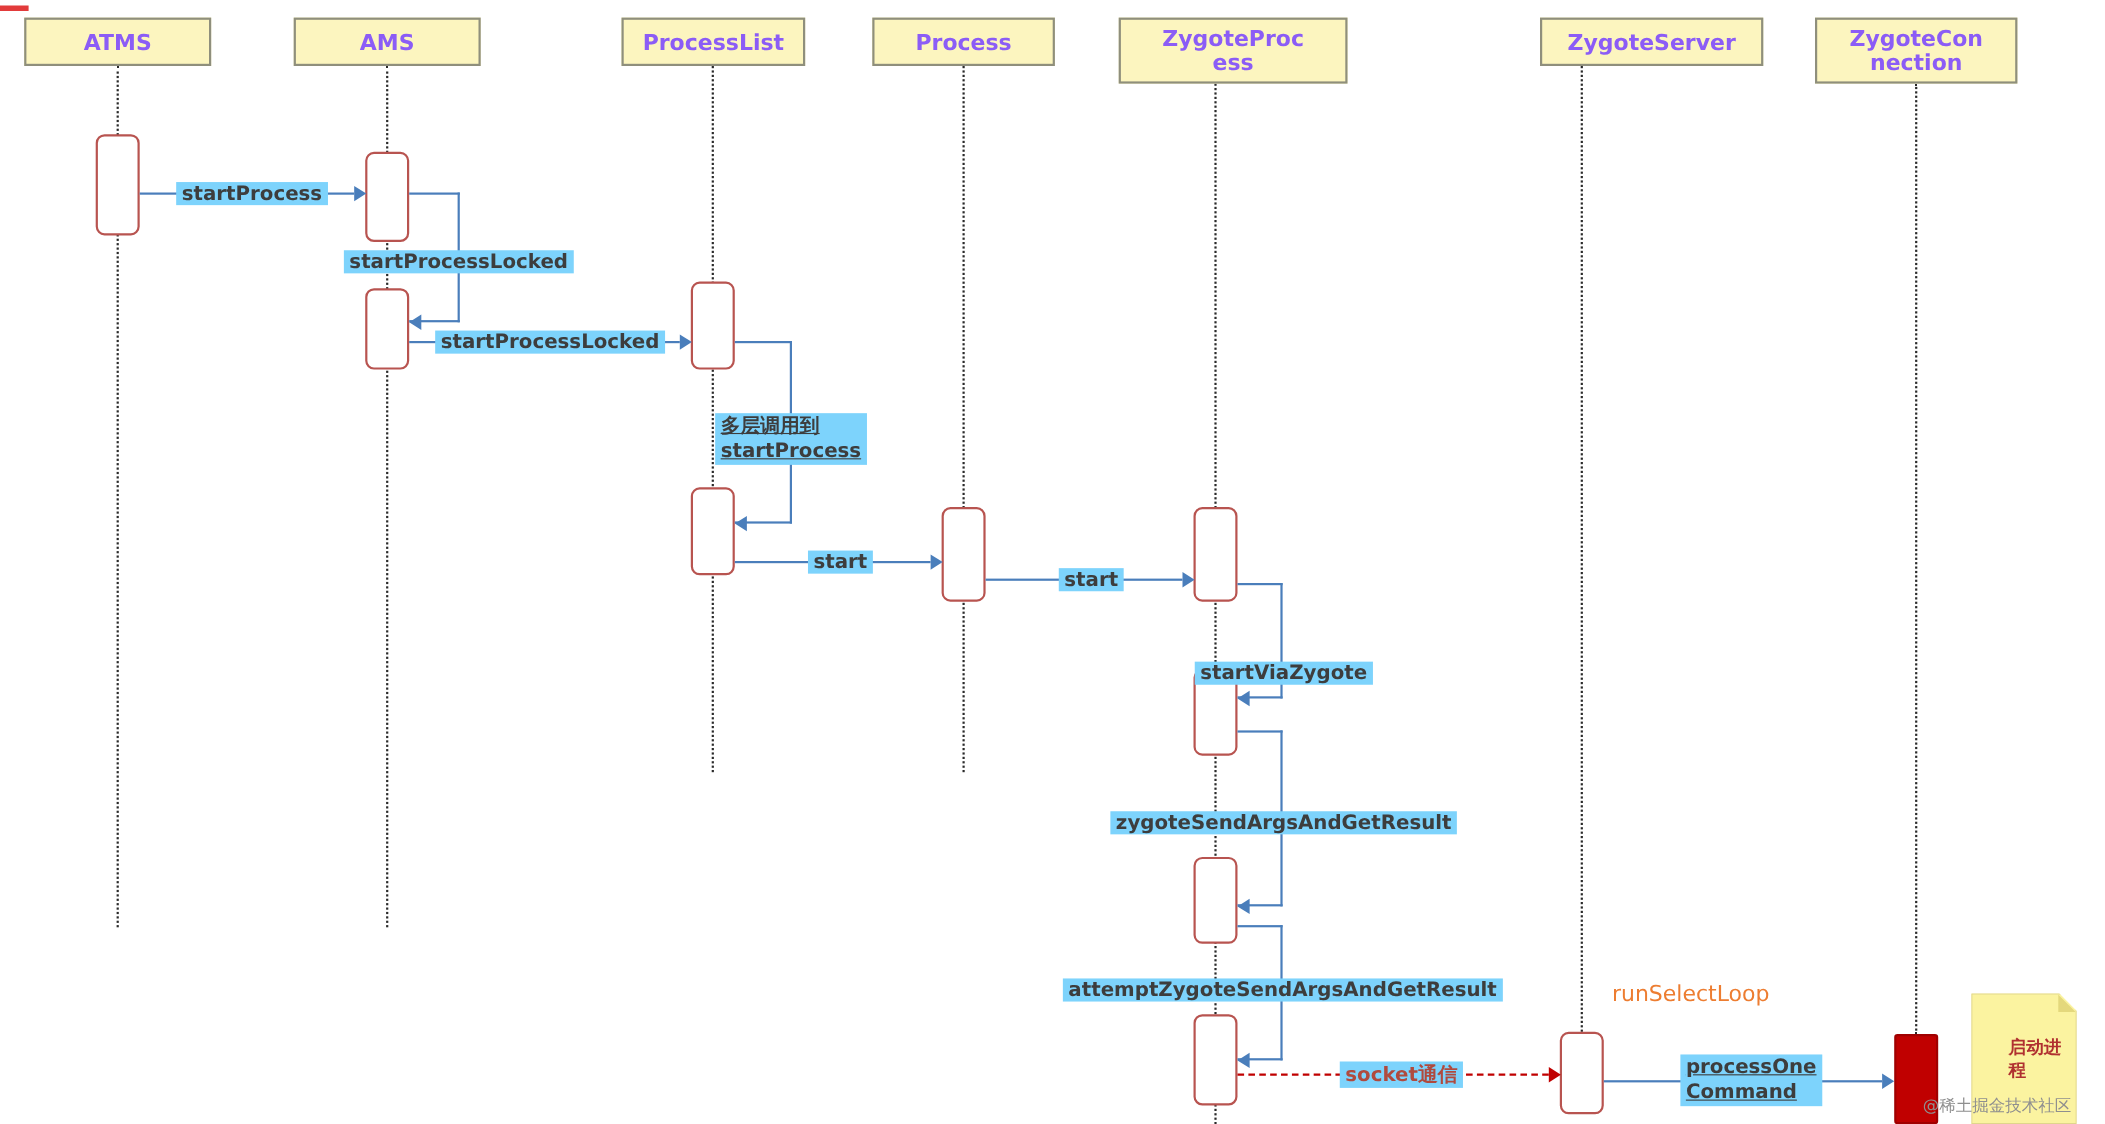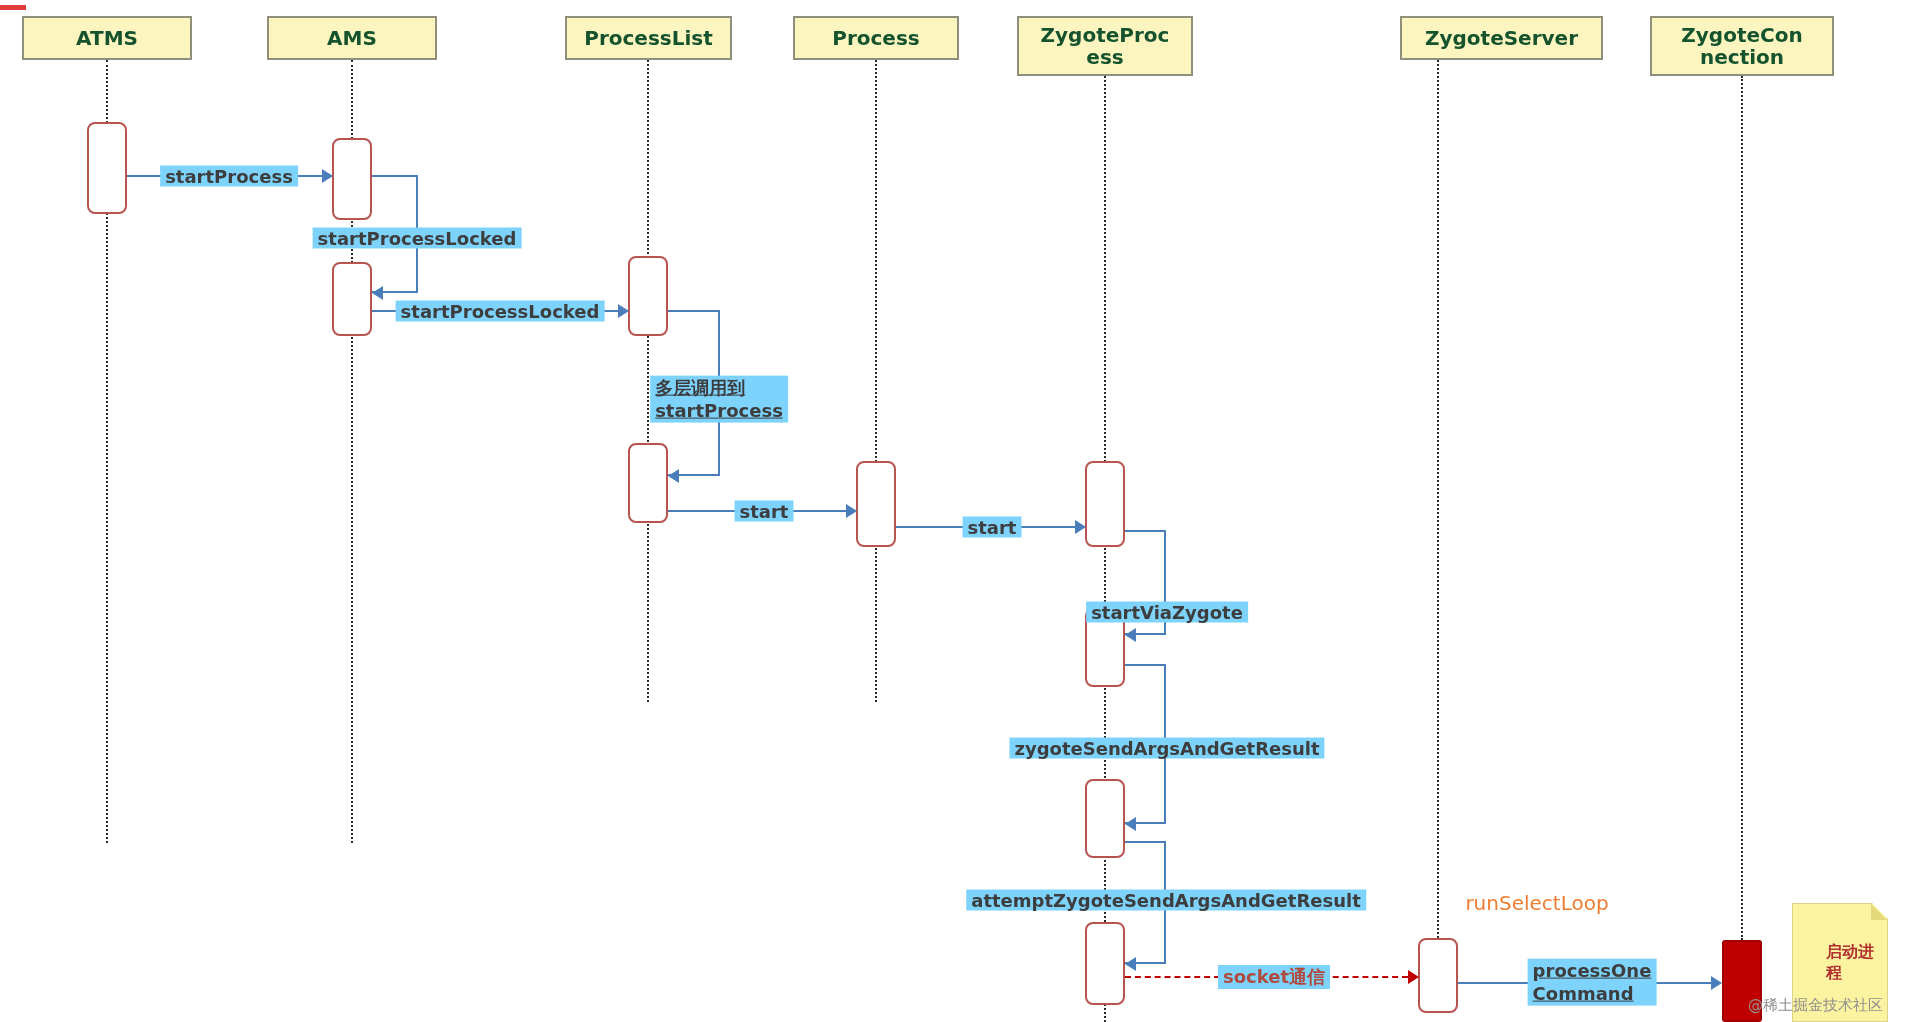--- a/index.html
+++ b/index.html
@@ -3,21 +3,21 @@
 <meta charset="utf-8">
 <style>
   * { margin:0; padding:0; box-sizing:border-box; }
   html,body { background:#ffffff; }
   body { font-family:"DejaVu Sans","Liberation Sans",sans-serif; }
   .stage { position:relative; width:1914px; height:1022px; background:#ffffff; overflow:hidden; }
 
   
   .actor { position:absolute; background:#fcf5bf; border:2px solid #8f8f7c;
            display:flex; align-items:center; justify-content:center;
-           font-weight:bold; font-size:20px; color:#14532d; text-align:center; }
+           font-weight:bold; font-size:20px; color:#8b5cf6; text-align:center; }
   .actor .wrap { display:inline-block; width:132px; word-break:break-all; line-height:1.12; }
 
   
   .lifeline { position:absolute; width:0; border-left:2px dotted #2a2a2a; }
 
   
   .act { position:absolute; width:40px; background:#ffffff; border:2px solid #b85450; border-radius:8px; }
   .act.solid { background:#c00000; border-color:#a00000; border-radius:3px; }
 
   
@@ -68,21 +68,21 @@
     </div>
   <div class="actor" style="left:267px;  top:16px; width:170px; height:44px">
     <span>AMS</span>
     </div>
   <div class="actor" style="left:565px;  top:16px; width:167px; height:44px">
     <span>ProcessList</span>
     </div>
   <div class="actor" style="left:793px;  top:16px; width:166px; height:44px">
     <span>Process</span>
     </div>
-  <div class="actor" style="left:1017px; top:16px; width:176px; height:60px">
+  <div class="actor" style="left:1017px; top:16px; width:208px; height:60px">
     <span class="wrap">ZygoteProcess</span>
     </div>
   <div class="actor" style="left:1400px; top:16px; width:203px; height:44px">
     <span>ZygoteServer</span>
     </div>
   <div class="actor" style="left:1650px; top:16px; width:184px; height:60px">
     <span class="wrap">ZygoteConnection</span>
     </div>
 
   <div class="act" style="left:87px;   top:122px; height:92px"></div>

